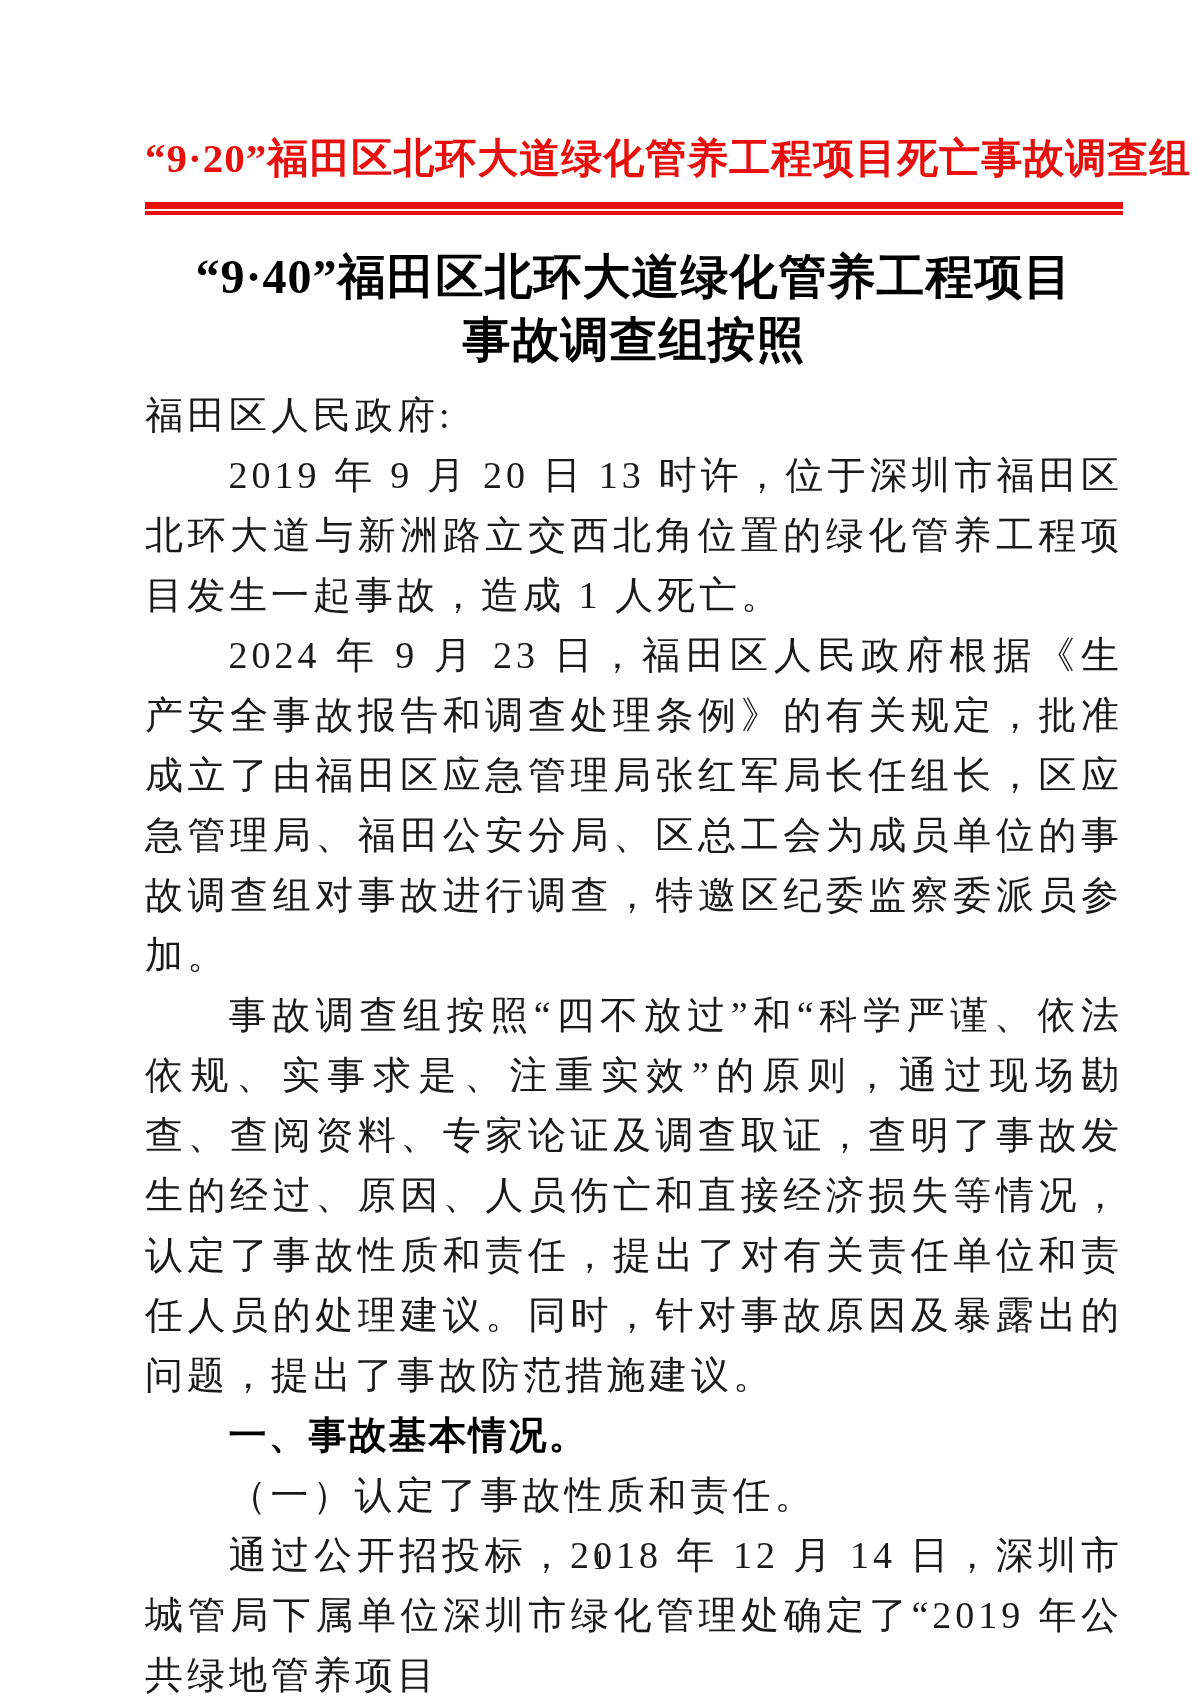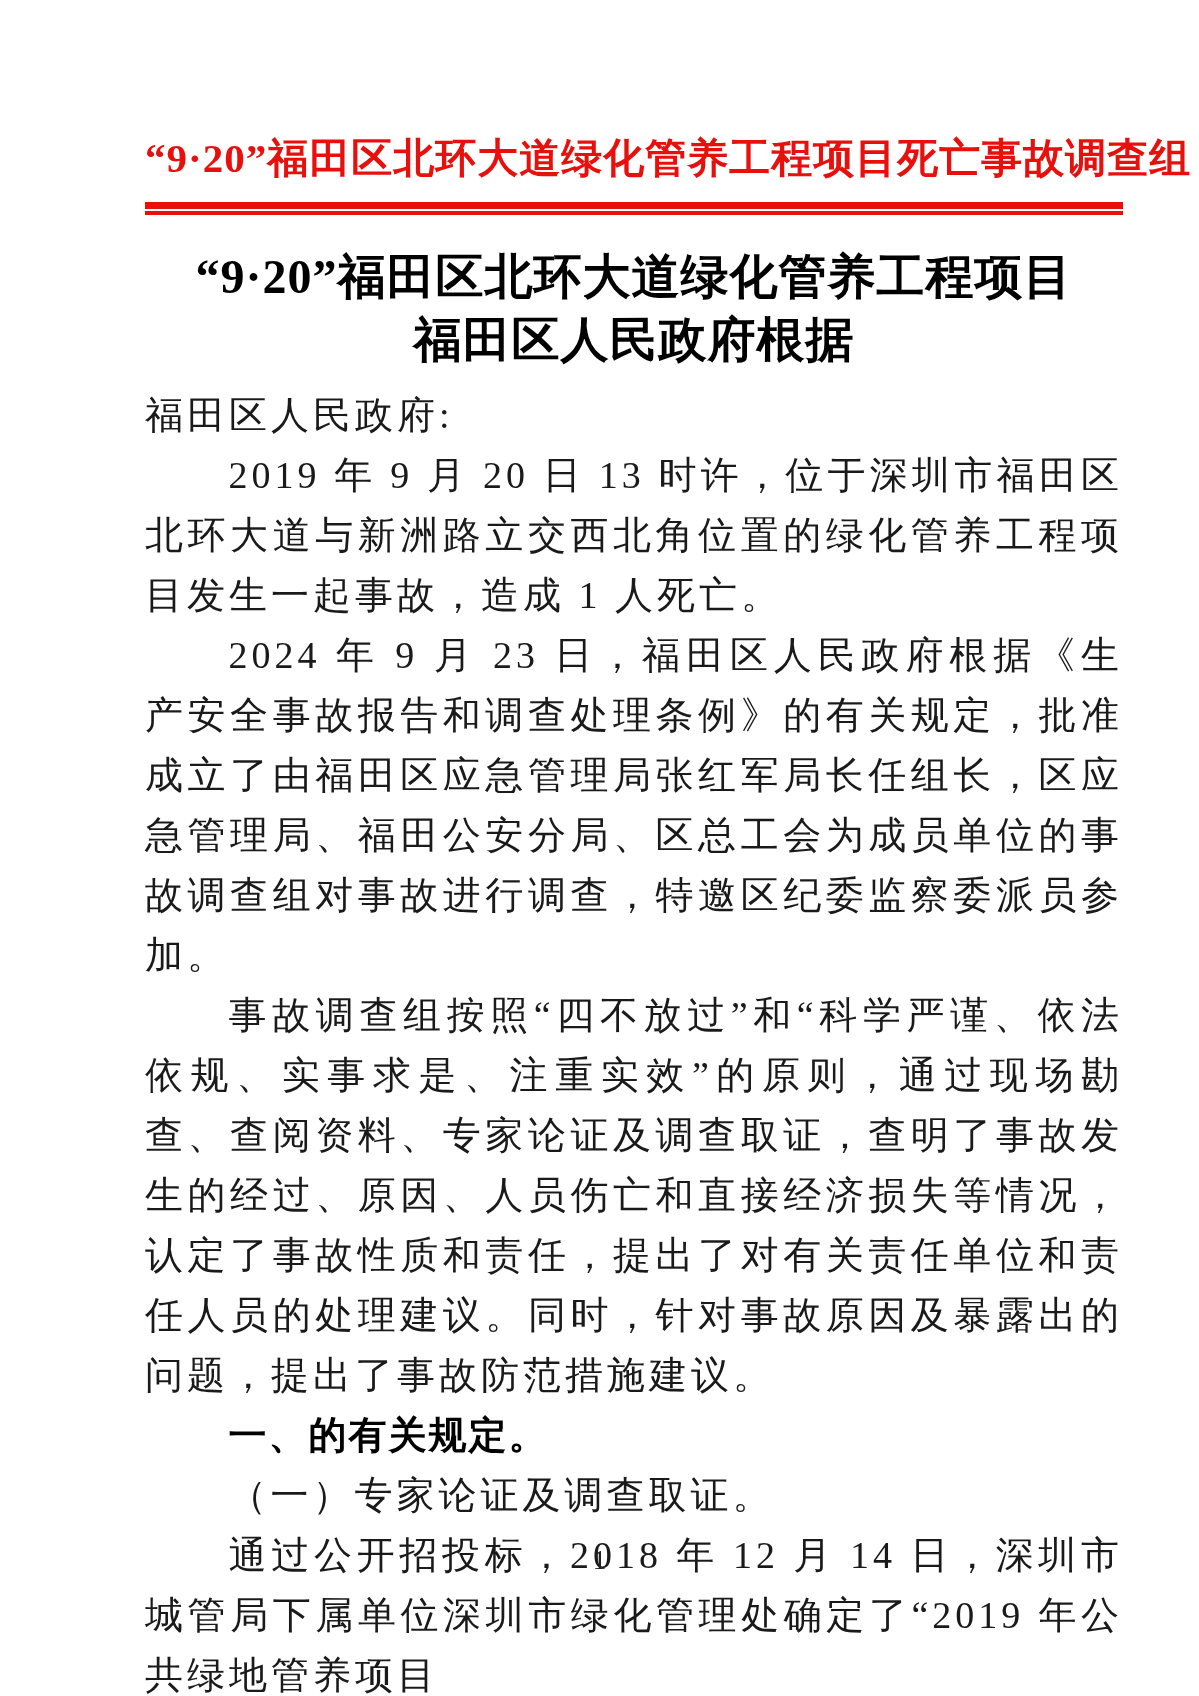--- a/index.html
+++ b/index.html
@@ -85,31 +85,31 @@
 </head>
 <body>
 
 <div class="page">
 
   <div class="banner">“9·20”福田区北环大道绿化管养工程项目死亡事故调查组</div>
 
   <div class="double-rule"></div>
 
   <div class="doc-title">
-    <div>“9·20”福田区北环大道绿化管养工程项目</div>
-    <div>福田区人民政府根据</div>
+    <div>“9·40”福田区北环大道绿化管养工程项目</div>
+    <div>事故调查组按照</div>
   </div>
 
   <div class="body-text">
     <p class="salutation">福田区人民政府:</p>
     <div>
         <p class="normal">2019 年 9 月 20 日 13 时许，位于深圳市福田区北环大道与新洲路立交西北角位置的绿化管养工程项目发生一起事故，造成 1 人死亡。</p>
         <p class="normal">2024 年 9 月 23 日，福田区人民政府根据《生产安全事故报告和调查处理条例》的有关规定，批准成立了由福田区应急管理局张红军局长任组长，区应急管理局、福田公安分局、区总工会为成员单位的事故调查组对事故进行调查，特邀区纪委监察委派员参加。</p>
         <p class="normal">事故调查组按照“四不放过”和“科学严谨、依法依规、实事求是、注重实效”的原则，通过现场勘查、查阅资料、专家论证及调查取证，查明了事故发生的经过、原因、人员伤亡和直接经济损失等情况，认定了事故性质和责任，提出了对有关责任单位和责任人员的处理建议。同时，针对事故原因及暴露出的问题，提出了事故防范措施建议。</p>
-        <p class="heading">一、的有关规定。</p>
-        <p class="subheading">（一）专家论证及调查取证。</p>
+        <p class="heading">一、事故基本情况。</p>
+        <p class="subheading">（一）认定了事故性质和责任。</p>
         <p class="normal">通过公开招投标，2018 年 12 月 14 日，深圳市城管局下属单位深圳市绿化管理处确定了“2019 年公共绿地管养项目</p>
       </div>
   </div>
 
   <div class="page-number">1</div>
 
 </div>
 
 </body></html>

